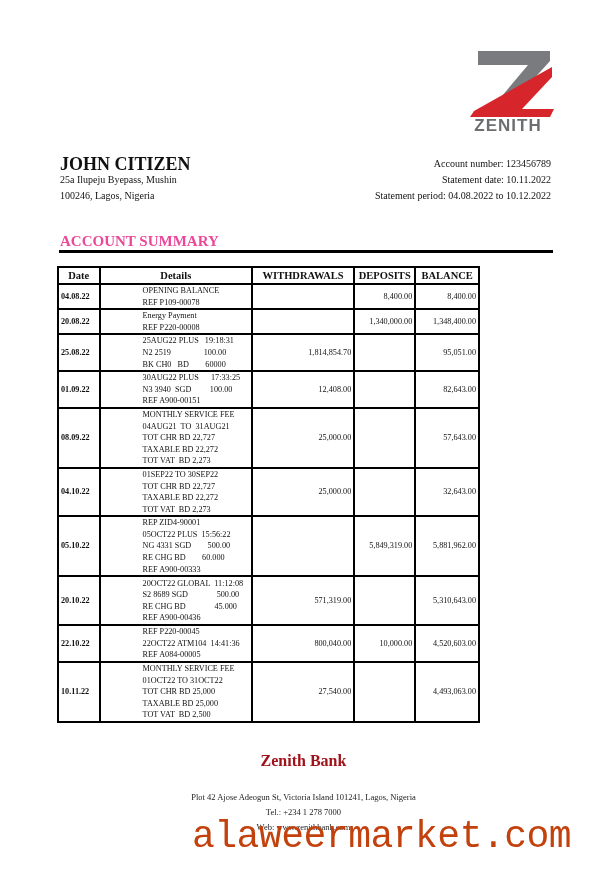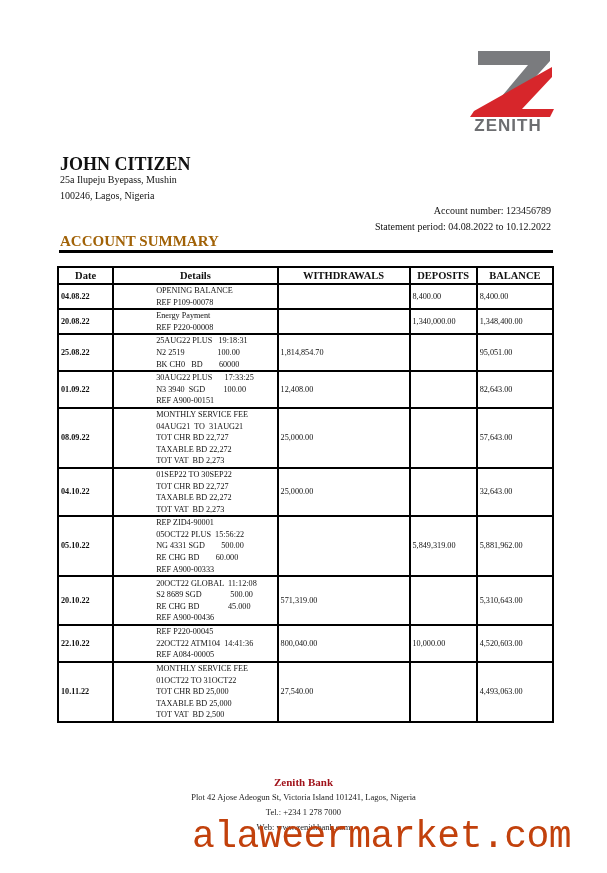--- a/index.html
+++ b/index.html
@@ -4,34 +4,34 @@
 <style>
   html, body { margin: 0; padding: 0; background: #ffffff; }
   body { width: 607px; height: 873px; position: relative; overflow: hidden;
          font-family: "Liberation Serif", "DejaVu Serif", serif; color: #111; }
   .logo { position: absolute; left: 466px; top: 47px; width: 90px; height: 90px; }
   .logo-text { position: absolute; left: 468px; top: 116px; width: 80px; text-align: center;
                font-family: "Liberation Sans", "DejaVu Sans", sans-serif; font-weight: bold;
                font-size: 17px; color: #6d6e71; letter-spacing: 1px; }
   .cust { position: absolute; left: 60px; top: 156px; font-size: 10px; line-height: 16px; }
   .cust .name { font-weight: bold; font-size: 18px; }
-  .acct { position: absolute; right: 56px; top: 156px; font-size: 10px; line-height: 16px; text-align: right; margin-top: 47px; }
-  .summary-title { position: absolute; left: 60px; top: 233px; font-size: 15px; font-weight: bold; color: #a16207; }
+  .acct { position: absolute; right: 56px; top: 156px; font-size: 10px; line-height: 16px; text-align: right; }
+  .summary-title { position: absolute; left: 60px; top: 233px; font-size: 15px; font-weight: bold; color: #ec4899; }
   .summary-rule { position: absolute; left: 59px; top: 250px; width: 494px; height: 3px; background: #000; }
-  table.stmt { position: absolute; left: 57px; top: 266px; border-collapse: collapse; width: 497px;
+  table.stmt { position: absolute; left: 57px; top: 266px; border-collapse: collapse; width: 423px;
                font-size: 8.2px; line-height: 11.6px; }
   table.stmt th, table.stmt td { border: 2px solid #000; padding: 0 2px; vertical-align: middle; }
   table.stmt th { font-weight: bold; font-size: 10.5px; height: 15px; text-align: center; }
   td.date { font-weight: bold; font-size: 8.2px; width: 51px; }
   td.details { width: 160px; text-align: left; }
-  td.num { }
+  td.num { text-align: right; }
   td.wd { width: 130px; } td.dep { width: 62px; } td.bal { width: 72px; }
   .dl { display: block; white-space: pre; padding-left: 40px; }
   .footer { position: absolute; left: 0; width: 607px; text-align: center; }
-  .bank-name { top: 776px; font-size: 11px; font-weight: bold; color: #a0121a; }
+  .bank-name { top: 752px; font-size: 16px; font-weight: bold; color: #a0121a; }
   .f-line { font-size: 8.5px; color: #222; }
   .watermark { position: absolute; left: 192px; top: 815px; font-family: Liberation Mono, monospace;
                font-size: 38px; color: #c2410c; letter-spacing: -0.5px; font-weight: normal; }
 </style>
 </head>
 <body>
 
 <svg class="logo" viewBox="0 0 90 90">
   <polygon points="12,4 84,4 84,14 46,56 30,56 62,18 12,18" fill="#7a7b7e"></polygon>
   <polygon points="84,18 84,28 46,70 84,70 80,64 50,64 84,24" fill="#c0161b" opacity="0"></polygon>
@@ -40,20 +40,21 @@
 <div class="logo-text">ZENITH</div>
 
 <div class="cust">
   <div class="name">JOHN CITIZEN</div>
   <div>25a Ilupeju Byepass, Mushin</div>
   <div>100246, Lagos, Nigeria</div>
 </div>
 
 <div class="acct">
   <div>Account number: 123456789</div>
+  <div>Statement date: 10.11.2022</div>
   <div>Statement period: 04.08.2022 to 10.12.2022</div>
 </div>
 
 <div class="summary-title">ACCOUNT SUMMARY</div>
 <div class="summary-rule"></div>
 
 <table class="stmt">
   <thead>
     <tr>
       <th>Date</th>

